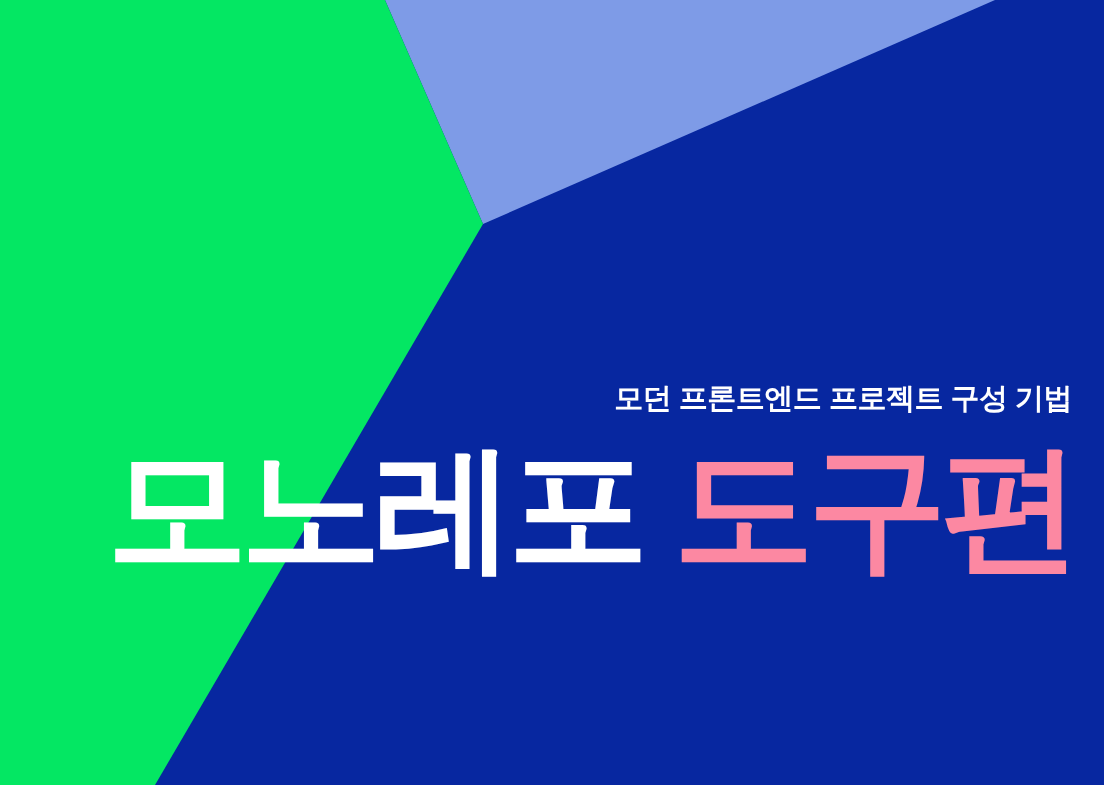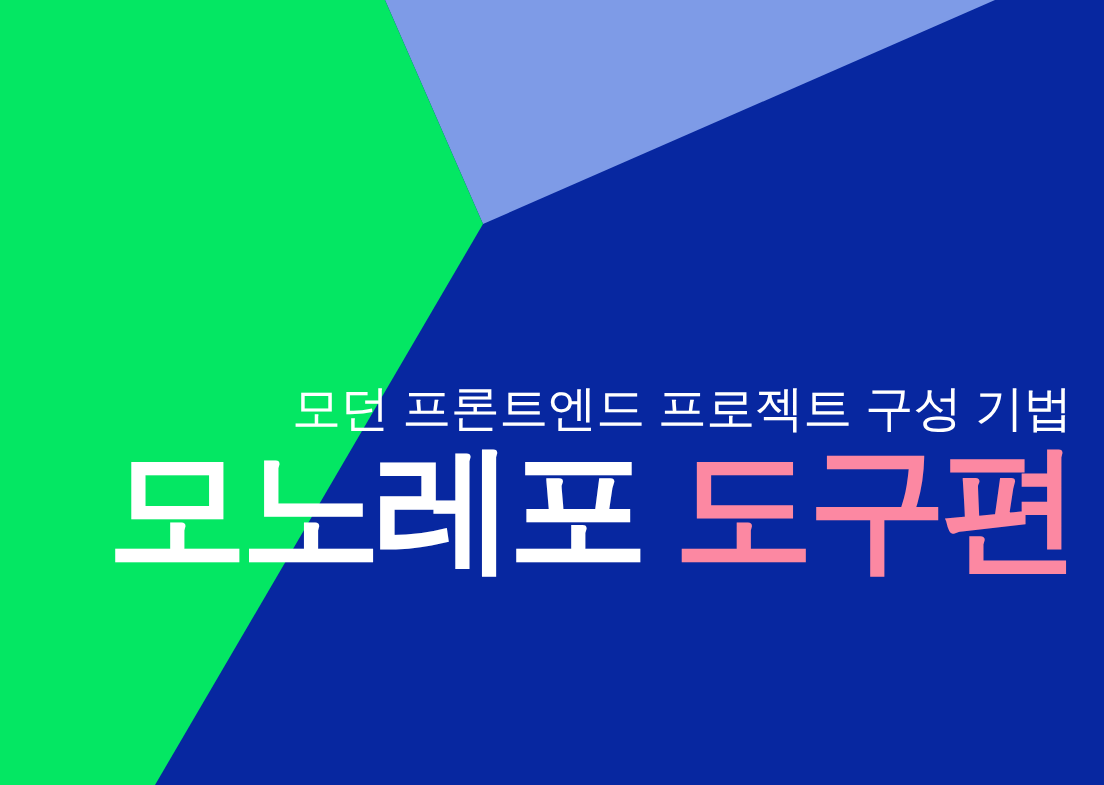--- a/index.html
+++ b/index.html
@@ -27,23 +27,23 @@
     inset: 0;
     width: 1104px;
     height: 785px;
     pointer-events: none;
   }
   .cover-subtitle {
     position: absolute;
     right: 32px;
     top: 384px;
     margin: 0;
-    font-size: 49px;
+    font-size: 29px;
     line-height: 1.0;
-    font-weight: 400;
+    font-weight: 700;
     letter-spacing: -0.5px;
     color: #ffffff;
     white-space: nowrap;
     text-align: right;
     font-family: "Liberation Sans", "DejaVu Sans", sans-serif;
   }
   .cover-title {
     position: absolute;
     right: 30px;
     top: 438px;

